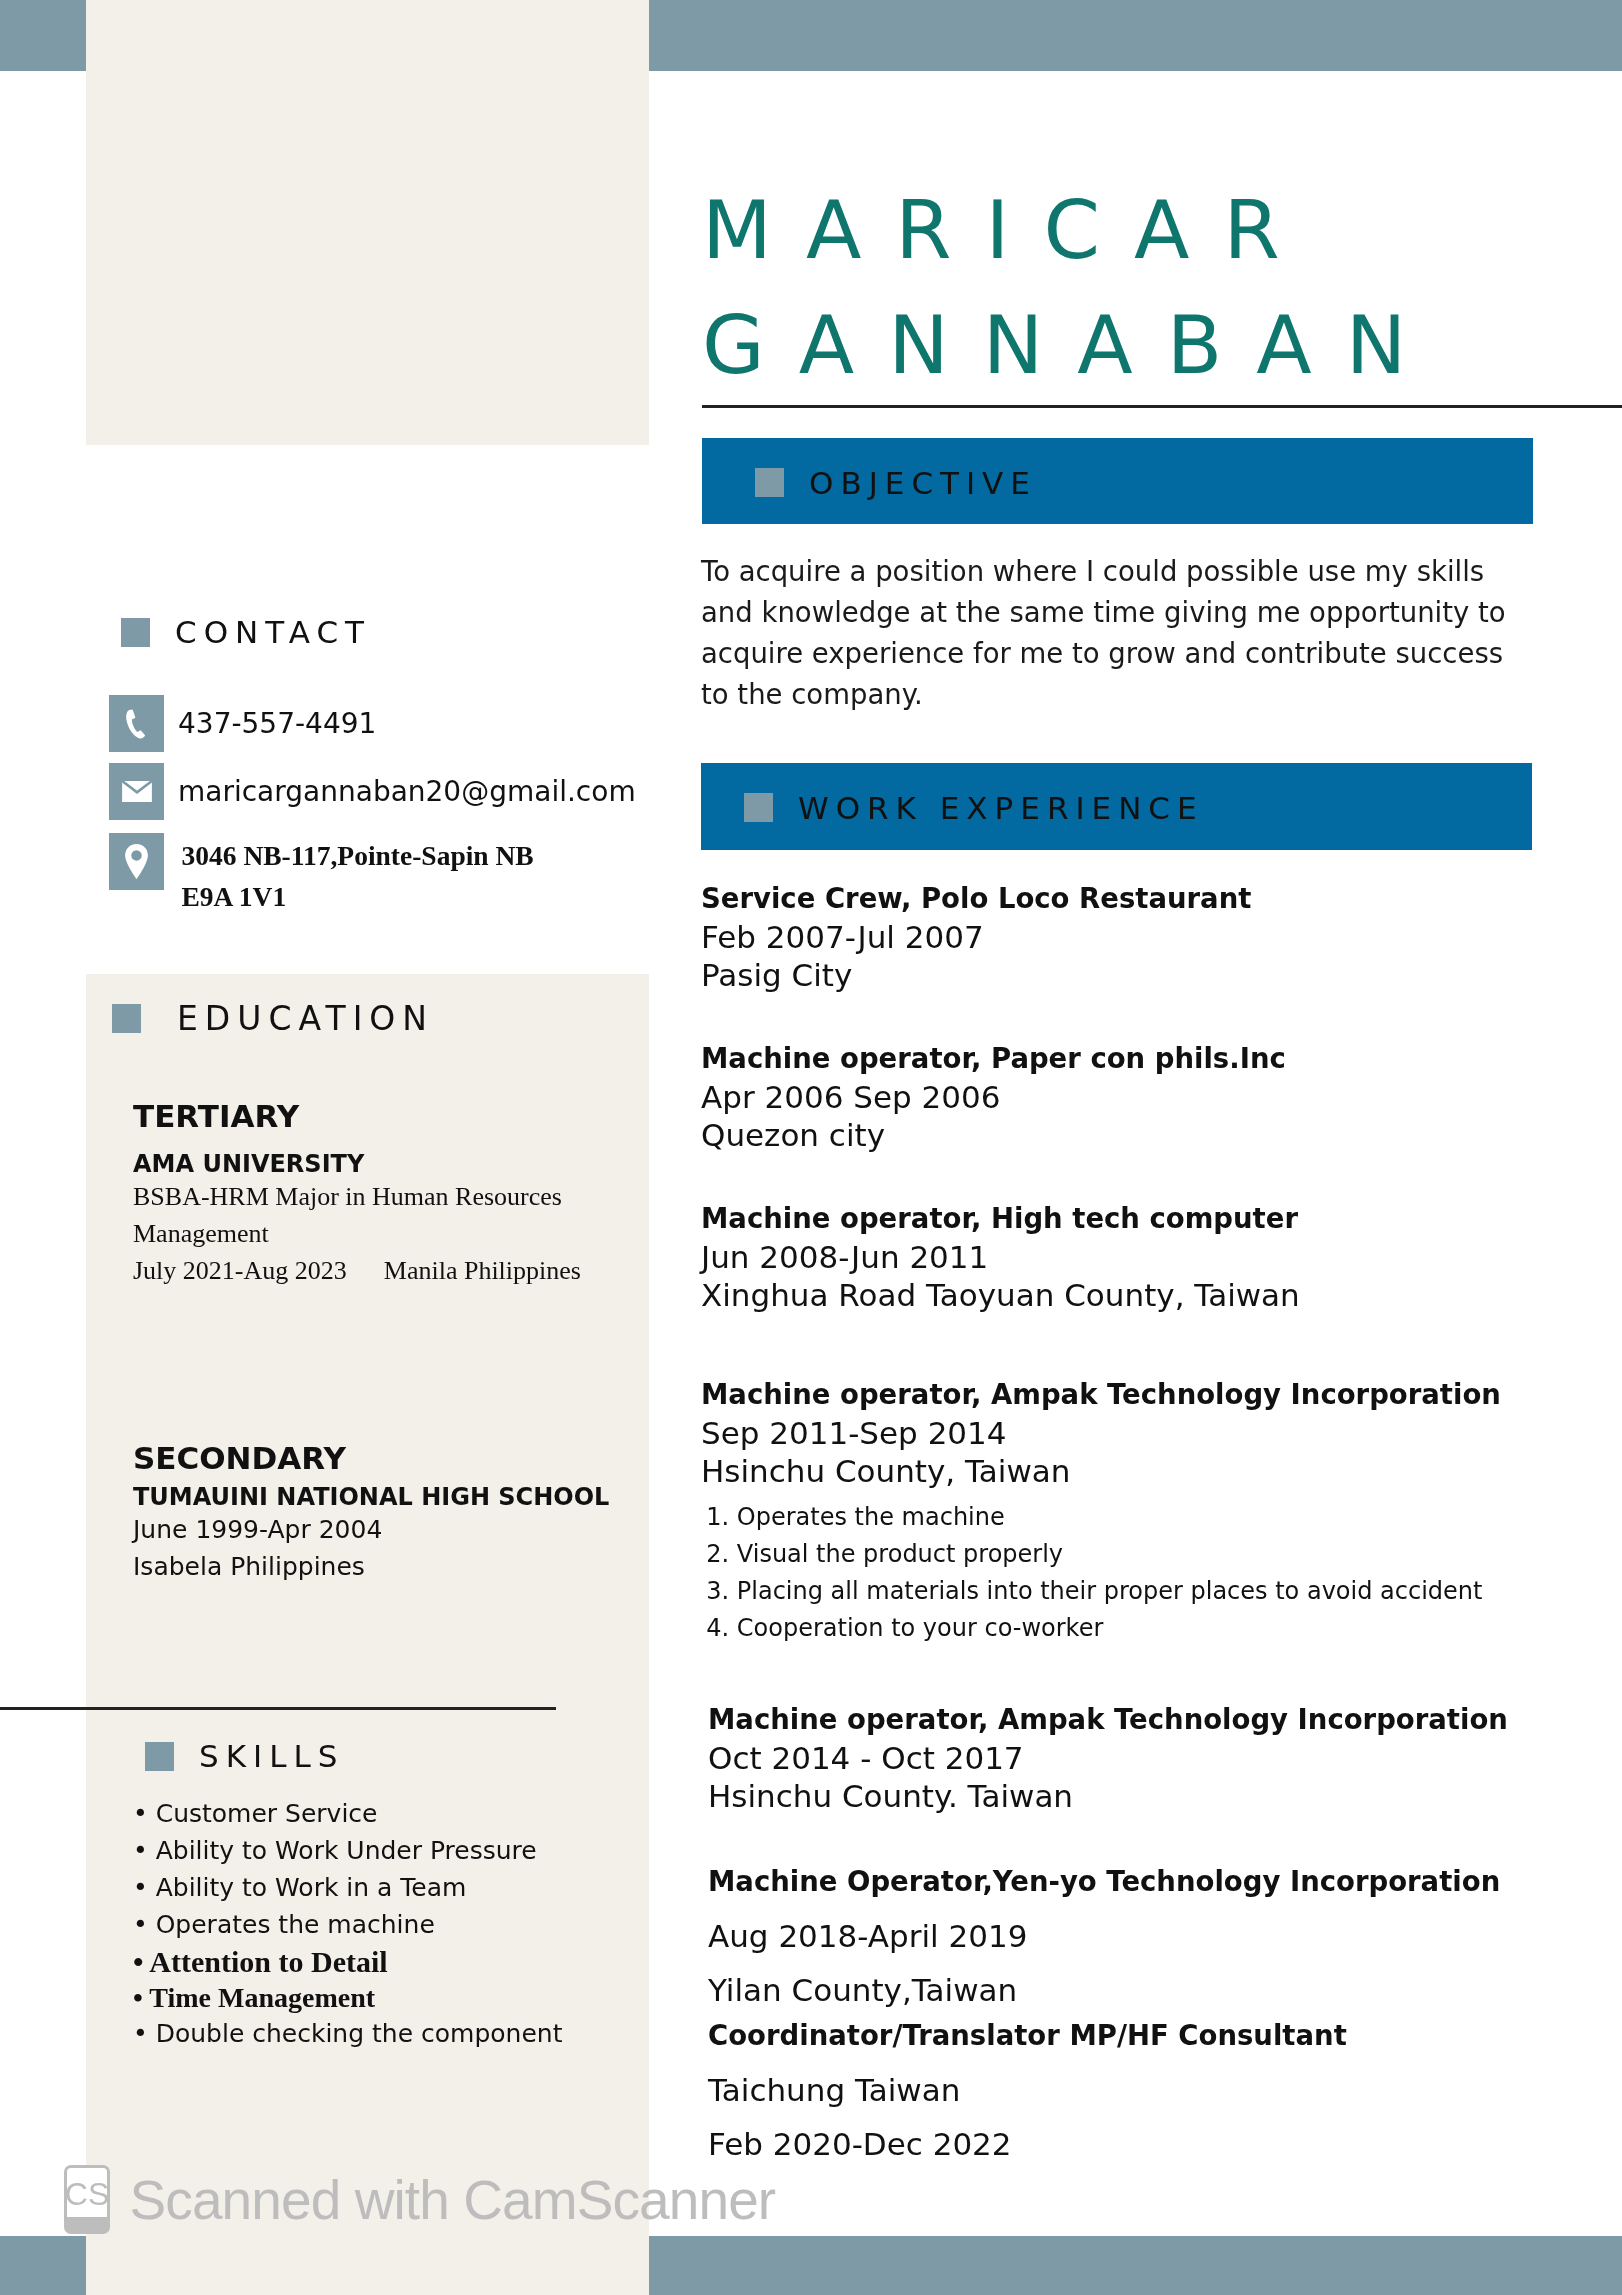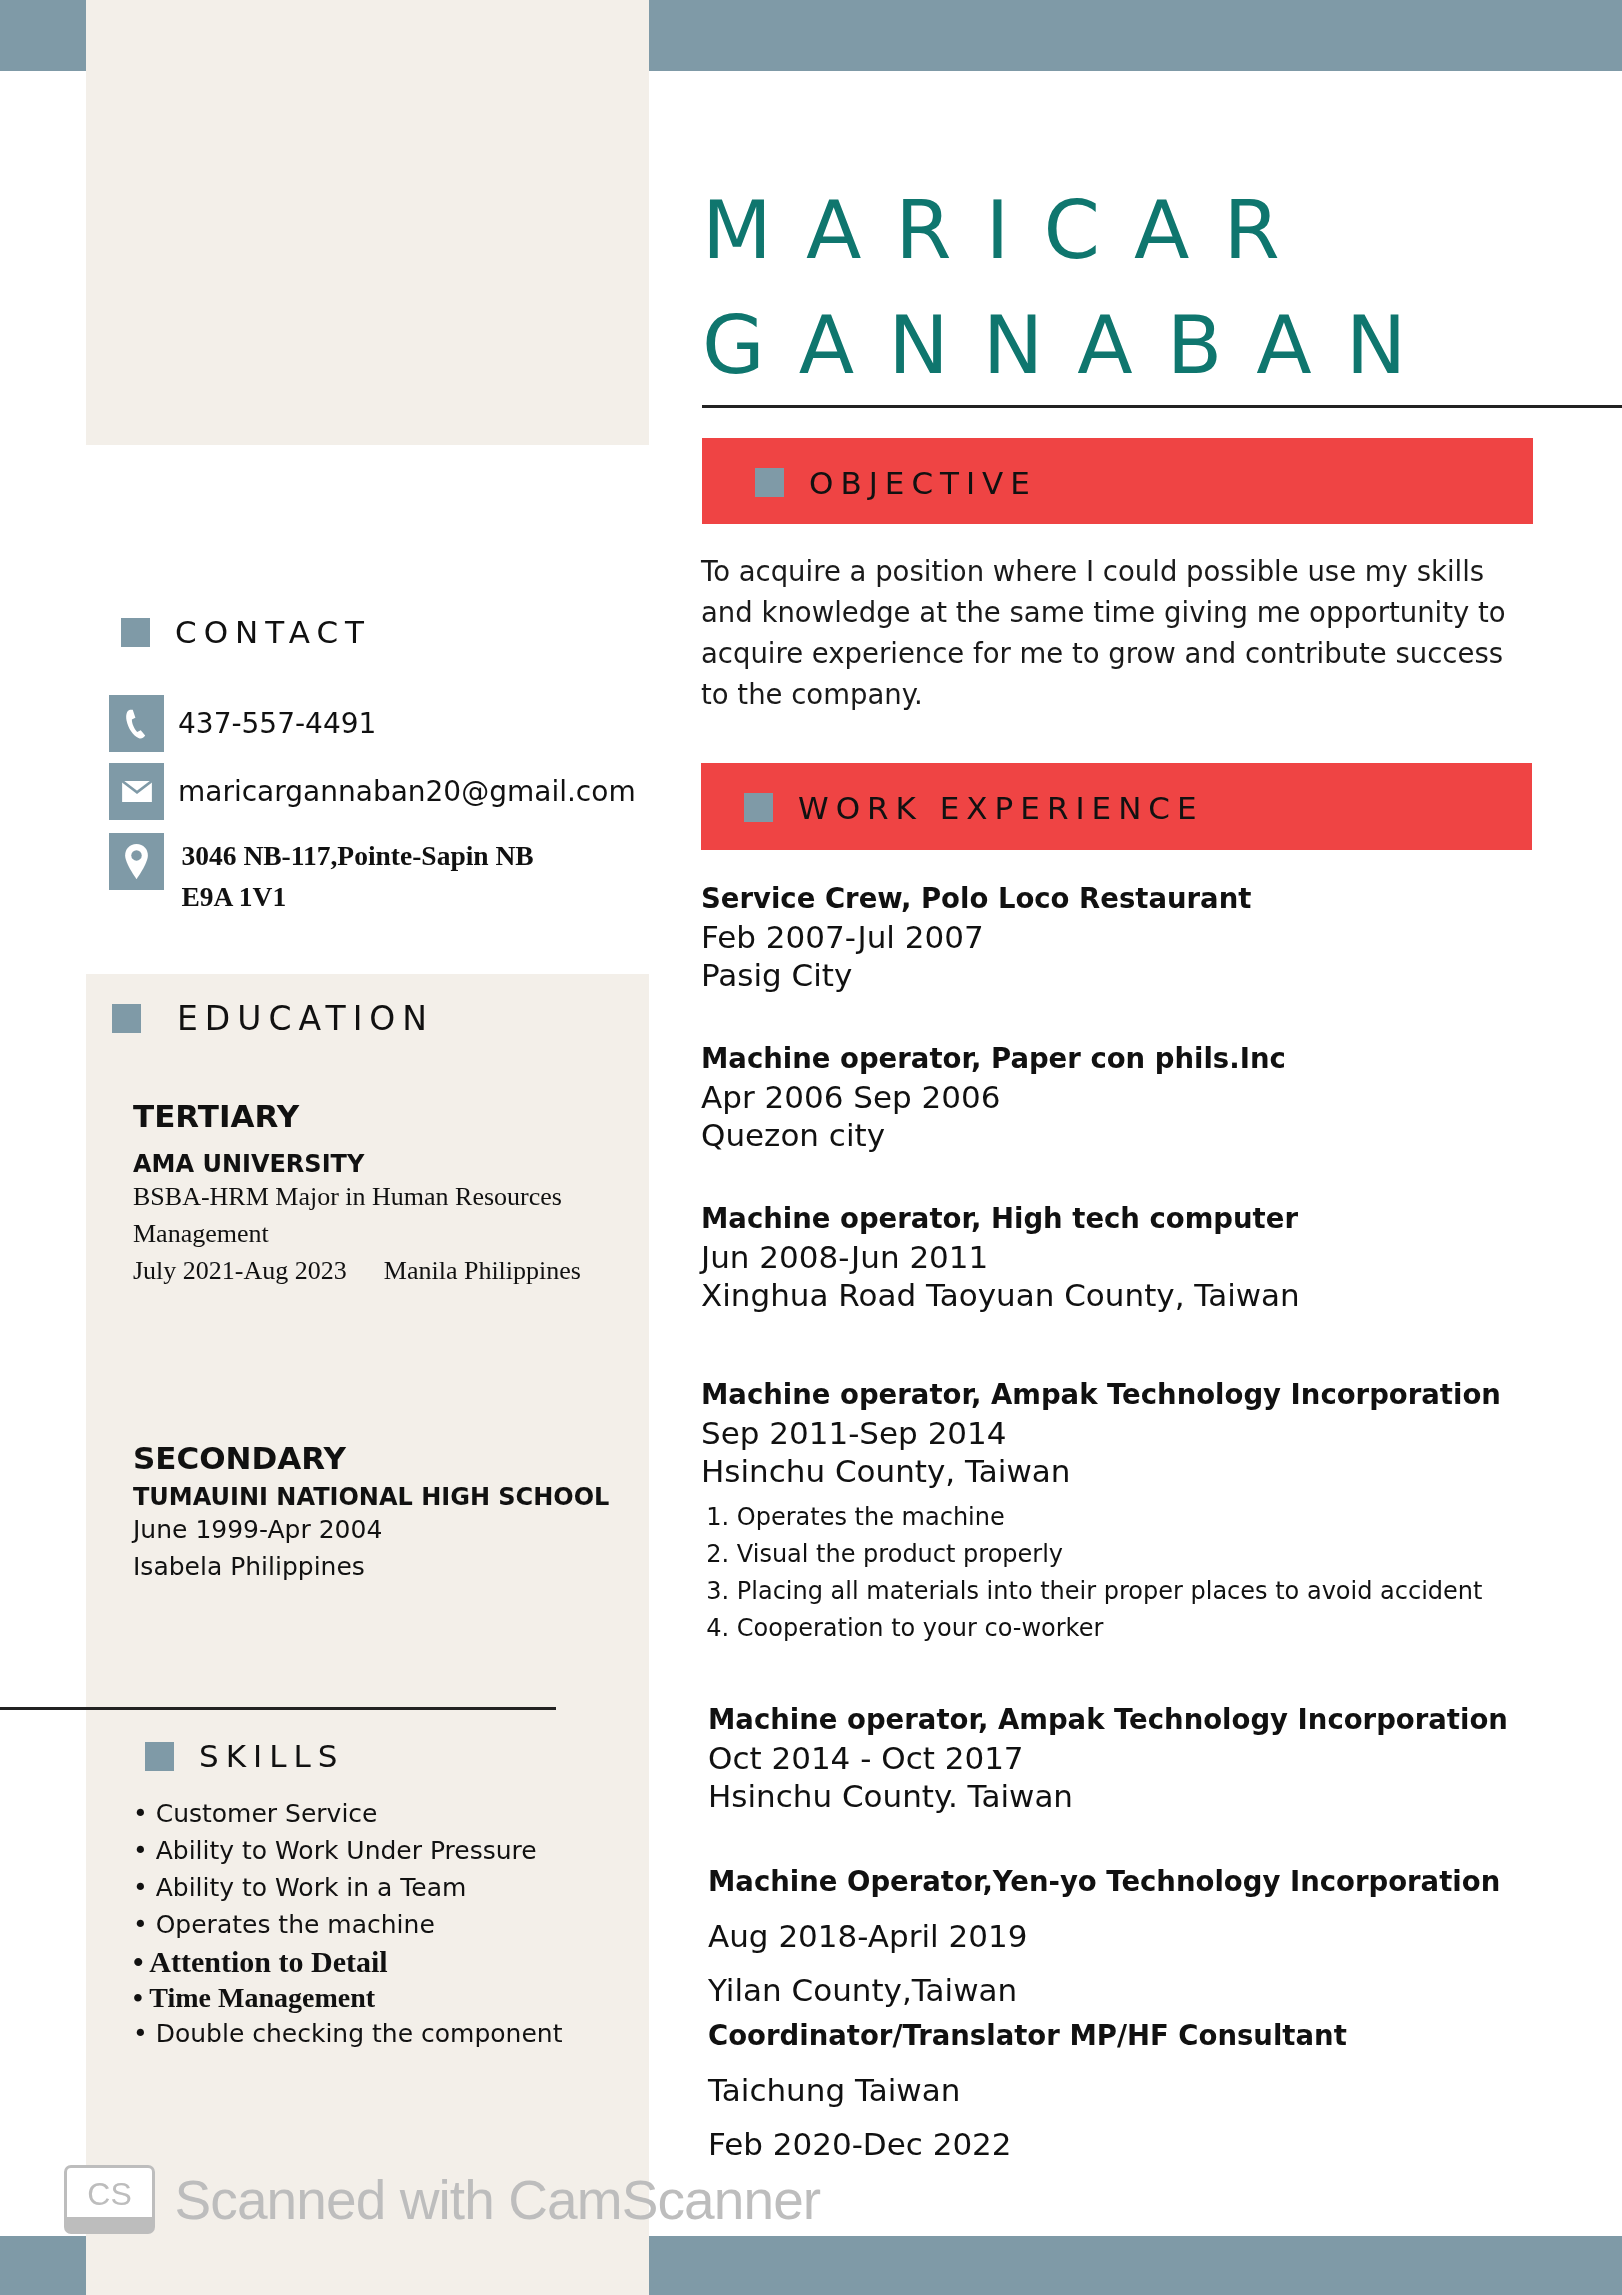--- a/index.html
+++ b/index.html
@@ -4,21 +4,21 @@
 <style>
   html,body{margin:0;padding:0;background:#ffffff;}
   body{width:1622px;height:2295px;position:relative;overflow:hidden;font-family:"DejaVu Sans","Liberation Sans",sans-serif;color:#111;}
   .abs{position:absolute;}
   .band-top{left:0;top:0;width:1622px;height:71px;background:#7f9aa7;}
   .band-bottom{left:0;top:2236px;width:1622px;height:59px;background:#7f9aa7;}
   .col-photo{left:86px;top:0;width:563px;height:445px;background:#f3efe9;}
   .col-edu{left:86px;top:974px;width:563px;height:1321px;background:#f3efe9;}
   .name{left:702px;top:173px;font-family:"DejaVu Sans","Liberation Sans",sans-serif;font-size:81px;letter-spacing:34px;line-height:115px;font-weight:500;color:#0f766e;}
   .name-rule{left:702px;top:405px;width:920px;height:2.7px;background:#222;}
-  .hdr-box{background:#ef4444;}
+  .hdr-box{background:#0369a1;}
   .sq{display:inline-block;width:29px;height:29px;background:#7f9aa7;vertical-align:middle;}
   .hdr{font-family:"DejaVu Sans","Liberation Sans",sans-serif;font-size:31px;letter-spacing:7px;color:#111;font-weight:500;}
   .hdr-row{display:flex;align-items:center;gap:25px;}
   .objective-text{left:701px;top:551px;width:824px;font-size:27.5px;line-height:41px;color:#1a1a1a;font-family:"DejaVu Sans","Liberation Sans",sans-serif;}
   .contact-item{display:flex;align-items:flex-start;gap:14px;}
   .icon-box{width:55px;height:57px;background:#7f9aa7;display:flex;align-items:center;justify-content:center;flex:none;}
   .contact-text{font-size:28px;color:#111;font-family:"DejaVu Sans","Liberation Sans",sans-serif;line-height:57px;}
   .contact-addr{font-family:"Liberation Serif","DejaVu Serif",serif;font-weight:bold;font-size:27.5px;line-height:41px;padding-top:1.8px;}
   .edu-level{font-weight:bold;font-size:31px;font-family:"DejaVu Sans","Liberation Sans",sans-serif;}
   .edu-school{font-weight:bold;font-size:24px;font-family:"DejaVu Sans","Liberation Sans",sans-serif;}
@@ -26,21 +26,21 @@
   .sans-line{font-family:"DejaVu Sans","Liberation Sans",sans-serif;font-size:25px;line-height:37px;color:#111;}
   .skill{font-size:25px;line-height:37px;font-family:"DejaVu Sans","Liberation Sans",sans-serif;font-weight:500;}
   .skill.serifbold{font-family:"Liberation Serif","DejaVu Serif",serif;font-weight:bold;font-size:30px;}
   .job{position:absolute;left:701px;width:903px;}
   .job-title{font-weight:bold;font-size:27.5px;line-height:39px;font-family:"DejaVu Sans","Liberation Sans",sans-serif;}
   .job-line{font-size:31px;line-height:38px;font-family:"DejaVu Sans","Liberation Sans",sans-serif;font-weight:500;}
   .job-line.light{font-weight:normal;margin-top:16px;}
   .duties{margin:8.9px 0 0 5.3px;padding:0;list-style:none;}
   .duties li{font-size:24px;line-height:37px;font-family:"DejaVu Sans","Liberation Sans",sans-serif;}
   .watermark{left:64px;top:2165px;display:flex;align-items:center;gap:19.5px;color:#bdbdbd;}
-  .cs-logo{width:91px;height:69px;border:3.5px solid #bdbdbd;border-radius:7px;box-sizing:border-box;display:flex;flex-direction:column;align-items:center;justify-content:center;font-family:"Liberation Sans",sans-serif;font-size:32px;color:#bdbdbd;background:#fff;position:relative;}
+  .cs-logo{width:46px;height:69px;border:3.5px solid #bdbdbd;border-radius:7px;box-sizing:border-box;display:flex;flex-direction:column;align-items:center;justify-content:center;font-family:"Liberation Sans",sans-serif;font-size:32px;color:#bdbdbd;background:#fff;position:relative;}
   .cs-logo::after{content:"";position:absolute;left:0;right:0;bottom:0;height:14px;background:#bdbdbd;}
   .wm-text{font-family:"Liberation Sans",sans-serif;font-size:55px;color:#bdbdbd;letter-spacing:-0.9px;}
 </style>
 </head>
 <body>
 
 <div class="abs band-top"></div>
 <div class="abs band-bottom"></div>
 <div class="abs col-photo"></div>
 <div class="abs col-edu"></div>

